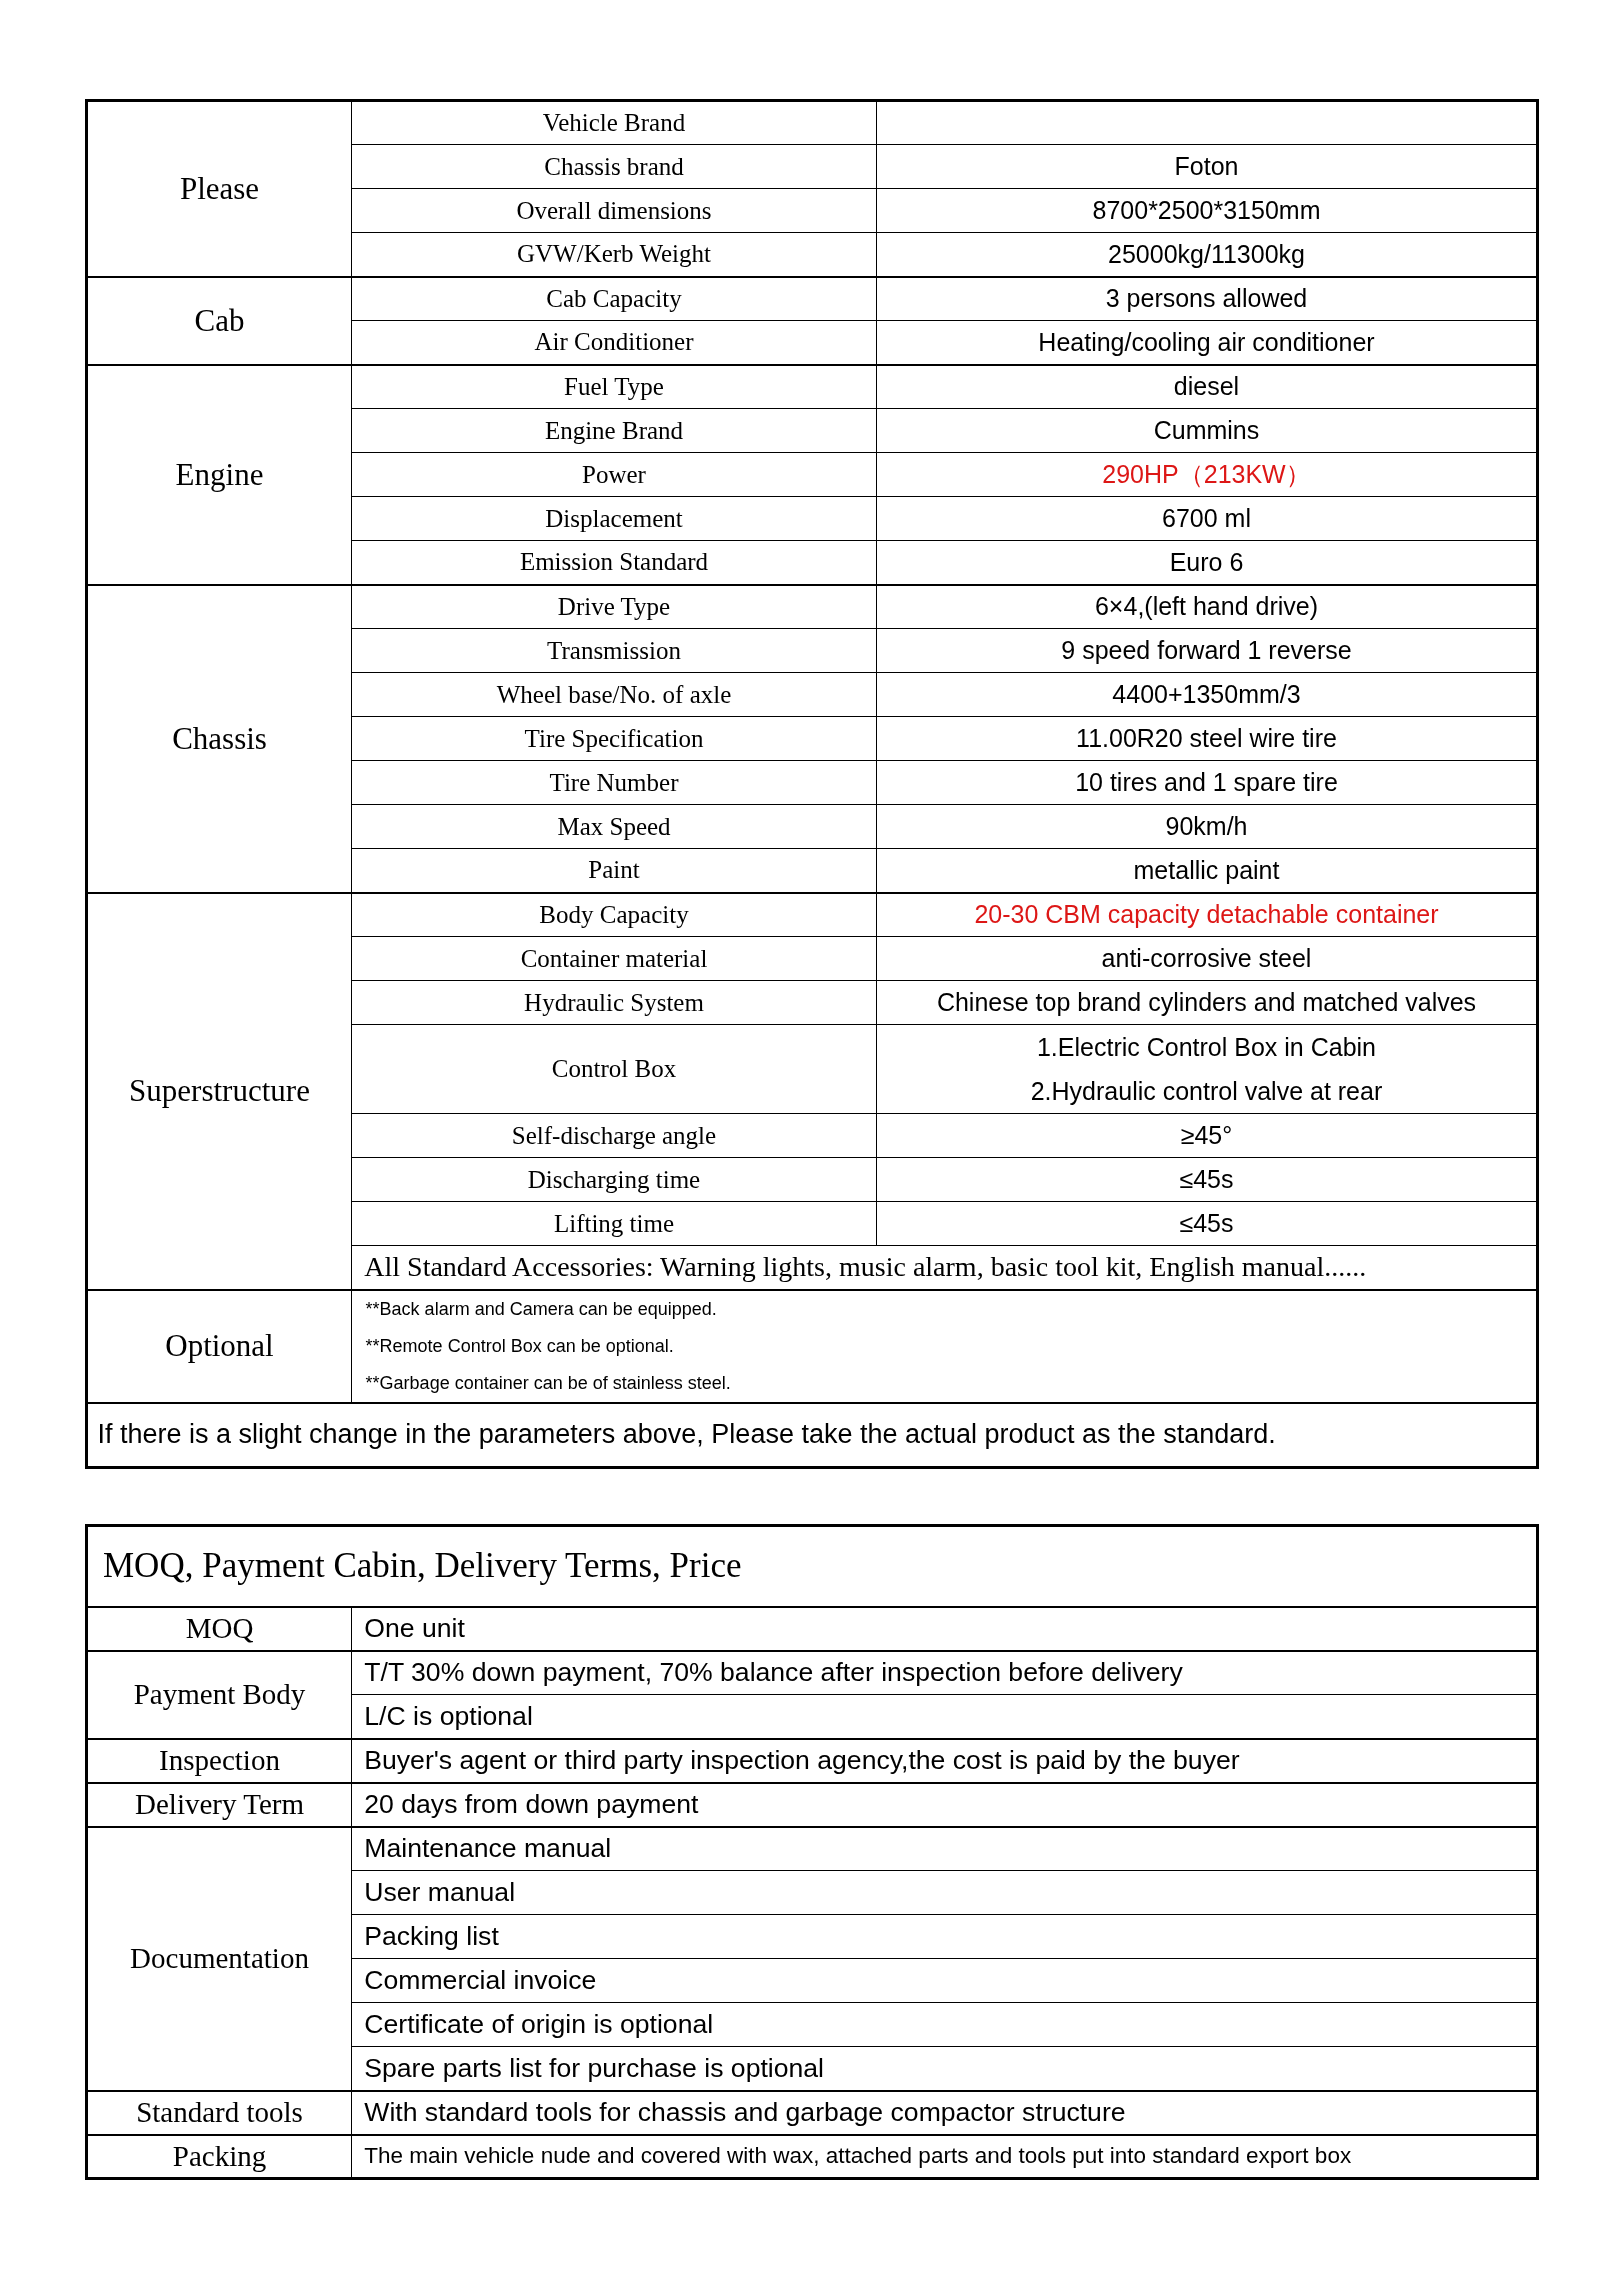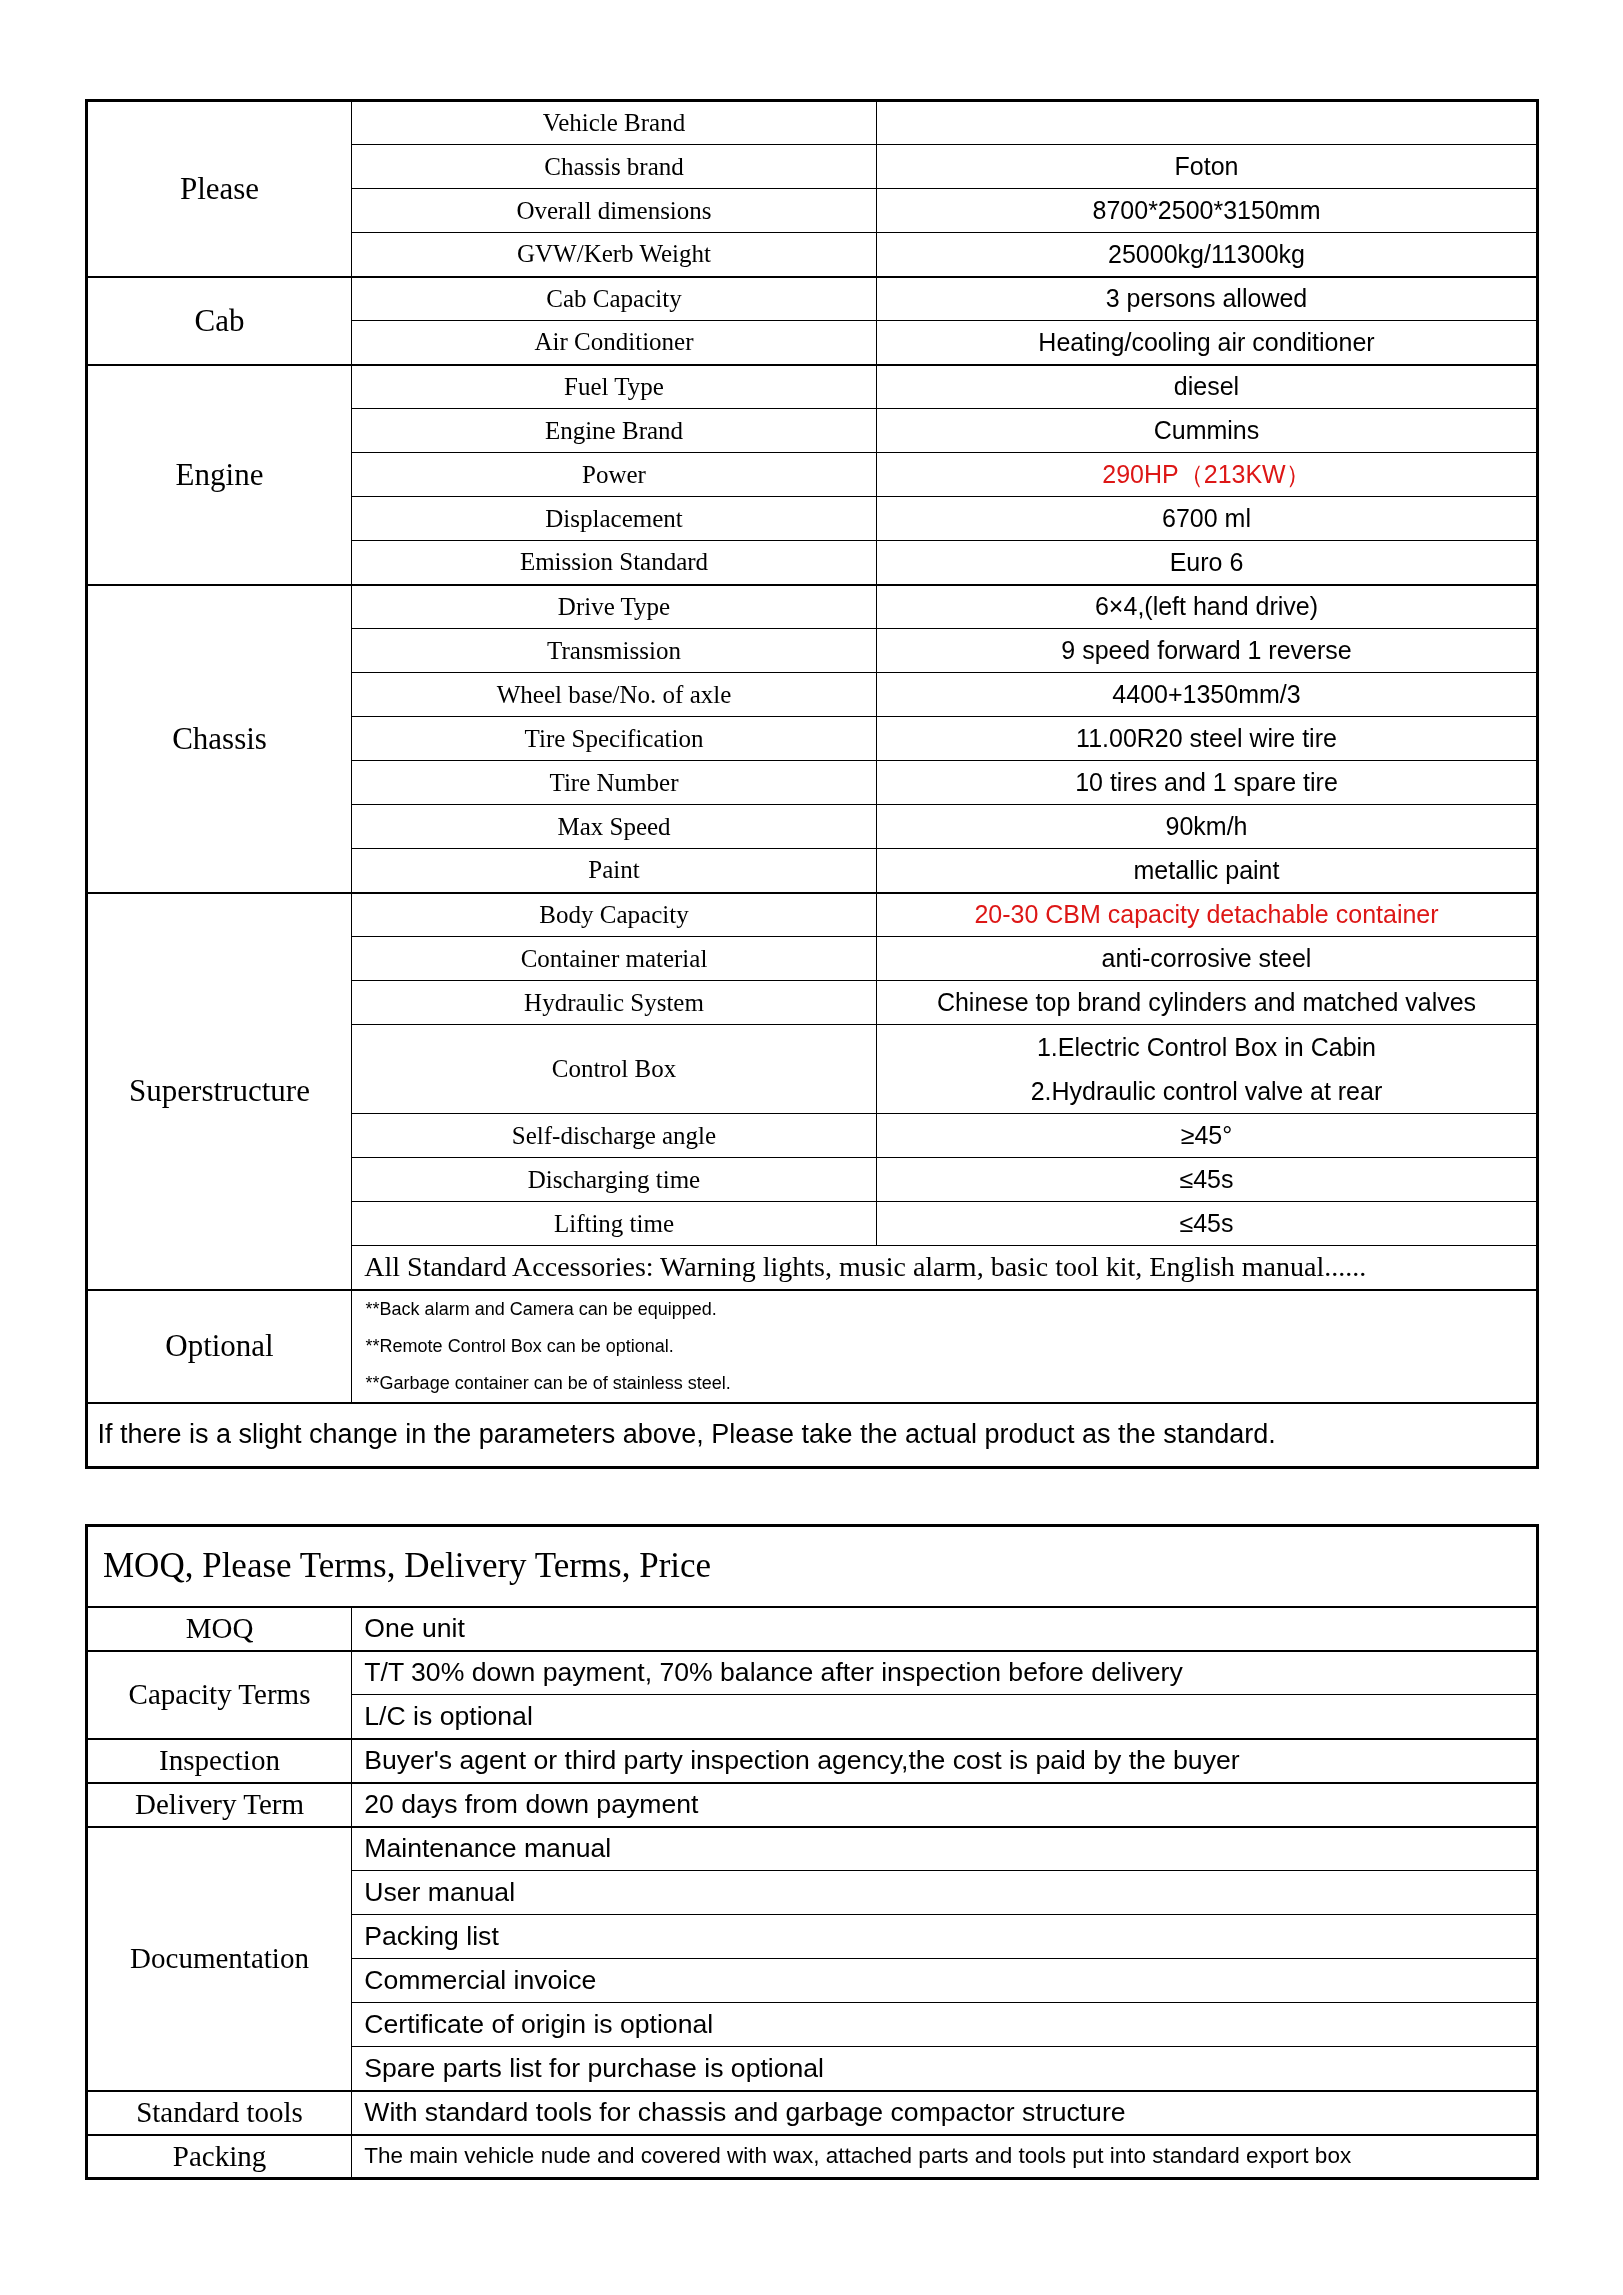--- a/index.html
+++ b/index.html
@@ -252,30 +252,30 @@
 
   <div id="terms-table-wrap">
     <table>
       <colgroup>
           <col style="width:265px">
           <col style="width:1186px">
         </colgroup>
       <tbody>
 
         <tr class="htitle">
-          <td class="title-cell" colspan="2">MOQ, Please Terms, Delivery Terms, Price</td>
+          <td class="title-cell" colspan="2">MOQ, Payment Cabin, Delivery Terms, Price</td>
         </tr>
 
         <tr class="st">
           <td class="tlbl">MOQ</td>
           <td class="tval">One unit</td>
         </tr>
 
         <tr class="st">
-          <td class="tlbl" rowspan="2">Capacity Terms</td>
+          <td class="tlbl" rowspan="2">Payment Body</td>
           <td class="tval">T/T 30% down payment, 70% balance after inspection before delivery</td>
         </tr>
         <tr>
           <td class="tval">L/C is optional</td>
         </tr>
 
         <tr class="st">
           <td class="tlbl">Inspection</td>
           <td class="tval">Buyer's agent or third party inspection agency,the cost is paid by the buyer</td>
         </tr>

